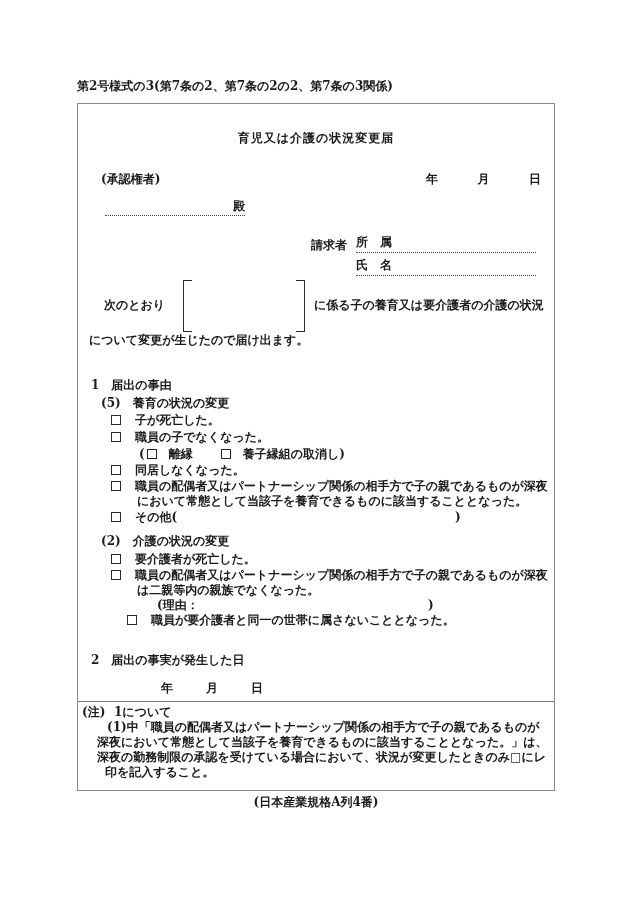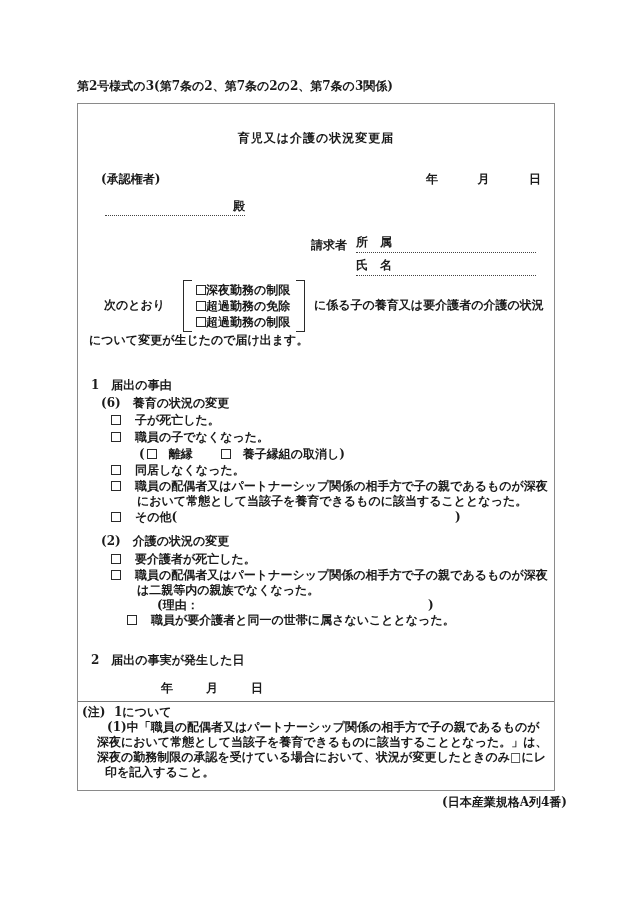--- a/index.html
+++ b/index.html
@@ -87,32 +87,27 @@
     </div>
     <div class="abs" style="left:278px; top:154px;">
       <span class="dotted-field u-row"><span>氏　名</span></span>
     </div>
 
     <div class="abs" style="left:26px; top:194px;">次のとおり</div>
 
     <div class="bracket" style="left:105px; top:176px; width:122px; height:52px;">
       <div class="arm-left"></div>
       <div class="arm-right"></div>
-      <div class="options">
-        <div class="opt-row"><span class="checkbox"></span><span>深夜勤務の制限</span></div>
-        <div class="opt-row"><span class="checkbox"></span><span>超過勤務の免除</span></div>
-        <div class="opt-row"><span class="checkbox"></span><span>超過勤務の制限</span></div>
-      </div>
     </div>
 
     <div class="abs" style="left:236px; top:194px;">に係る子の養育又は要介護者の介護の状況</div>
     <div class="abs" style="left:11px; top:229px;">について変更が生じたので届け出ます。</div>
 
     <div class="abs" style="left:13px; top:274px;">1　届出の事由</div>
-    <div class="abs" style="left:23px; top:292px;">(6)　養育の状況の変更</div>
+    <div class="abs" style="left:23px; top:292px;">(5)　養育の状況の変更</div>
 
     <div class="abs" style="left:33px; top:309px;"><span class="checkbox cb-gap"></span><span>子が死亡した。</span></div>
 
     <div class="abs" style="left:33px; top:326px;"><span class="checkbox cb-gap"></span><span>職員の子でなくなった。</span></div>
 
     <div class="abs" style="left:61px; top:343px;"><span>(</span><span class="checkbox" style="margin:0 12px 0 2px;"></span><span>離縁</span><span class="checkbox" style="margin:0 12px 0 28px;"></span><span>養子縁組の取消し</span><span>)</span></div>
 
     <div class="abs" style="left:33px; top:359px;"><span class="checkbox cb-gap"></span><span>同居しなくなった。</span></div>
 
     <div class="abs" style="left:59px; top:390px;">において常態として当該子を養育できるものに該当することとなった。</div>
@@ -143,15 +138,15 @@
     <div class="divider"></div>
     <div class="abs" style="left:4px; top:601px;">(注)</div>
     <div class="abs" style="left:36px; top:601px;">1について</div>
     <div class="abs" style="left:29px; top:616px;">(1)中「職員の配偶者又はパートナーシップ関係の相手方で子の親であるものが</div>
     <div class="abs" style="left:19px; top:631px;">深夜において常態として当該子を養育できるものに該当することとなった。」は、</div>
     <div class="abs" style="left:19px; top:646px;">深夜の勤務制限の承認を受けている場合において、状況が変更したときのみ□にレ</div>
     <div class="abs" style="left:19px; top:661px;margin-left:8px;">印を記入すること。</div>
 
   </div>
 
-  <div class="abs" style="left:89px; top:795px; width:478px; text-align:right;">(日本産業規格A列4番)</div>
+  <div class="abs" style="left:77px; top:795px; width:478px; text-align:center;">(日本産業規格A列4番)</div>
 
 </div>
 
 </body></html>

